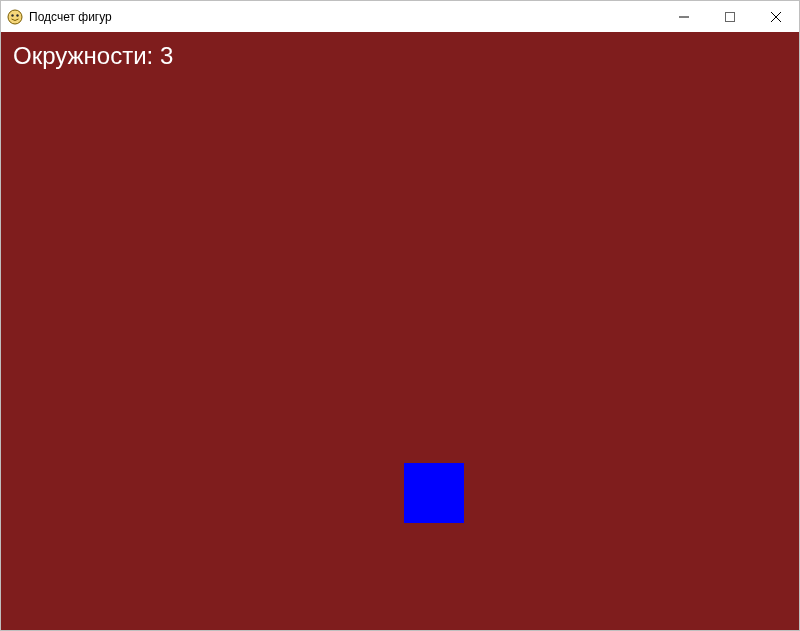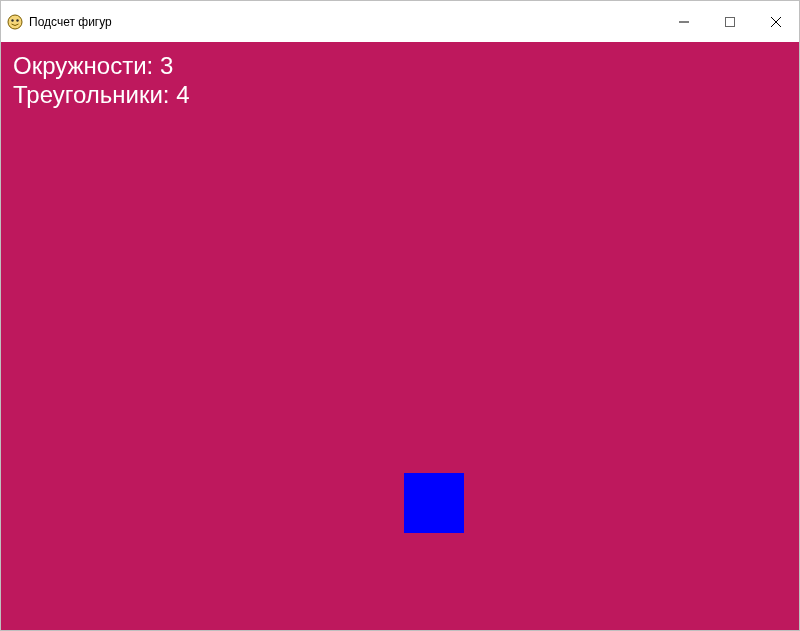--- a/index.html
+++ b/index.html
@@ -1,24 +1,24 @@
 <!DOCTYPE html>
 <html><head>
   <meta charset="utf-8">
   <style>
     * { margin: 0; padding: 0; box-sizing: border-box; }
     html, body { width: 800px; height: 631px; overflow: hidden; font-family: "Segoe UI", Tahoma, sans-serif; background: #fff; }
     .window { width: 800px; height: 631px; display: flex; flex-direction: column; border: 1px solid #bfbfbf; }
-    .titlebar { height: 41px; background: #ffffff; display: flex; align-items: center; padding-left: 6px; user-select: none; }
+    .titlebar { height: 31px; background: #ffffff; display: flex; align-items: center; padding-left: 6px; user-select: none; }
     .titlebar .app-icon { width: 16px; height: 16px; margin-right: 6px; display: inline-block; }
     .titlebar .title { font-size: 12px; color: #000; flex: 0 0 auto; }
     .titlebar .spacer { flex: 1 1 auto; }
     .titlebar .ctl { width: 46px; height: 31px; display: flex; align-items: center; justify-content: center; }
     .titlebar .ctl svg { display: block; }
-    .canvas { position: relative; flex: 1 1 auto; background: #be185d; }
+    .canvas { position: relative; flex: 1 1 auto; background: #7f1d1d; }
     .stats { position: absolute; top: 10px; left: 12px; color: #ffffff; font-size: 24px; line-height: 1.2; font-family: Arial, sans-serif; }
     .stats .row { white-space: pre; }
     .shape-square { position: absolute; background: #0000ff; }
   </style>
 </head>
 <body>
 
 <div class="window">
   <div class="titlebar">
     <span class="app-icon">
@@ -45,17 +45,16 @@
       <svg width="10" height="10" viewBox="0 0 10 10">
           <line x1="0" y1="0" x2="10" y2="10" stroke="#000" stroke-width="1"></line>
           <line x1="10" y1="0" x2="0" y2="10" stroke="#000" stroke-width="1"></line>
         </svg>
     </div>
   </div>
 
   <div class="canvas">
     <div class="stats">
       <div class="row"><span>Окружности</span>: <span>3</span></div>
-      <div class="row"><span>Треугольники</span>: <span>4</span></div>
     </div>
     <div class="shape-square" style="left: 403px; top: 431px; width: 60px; height: 60px; background: rgb(0, 0, 255);"></div>
   </div>
 </div>
 
 </body></html>

